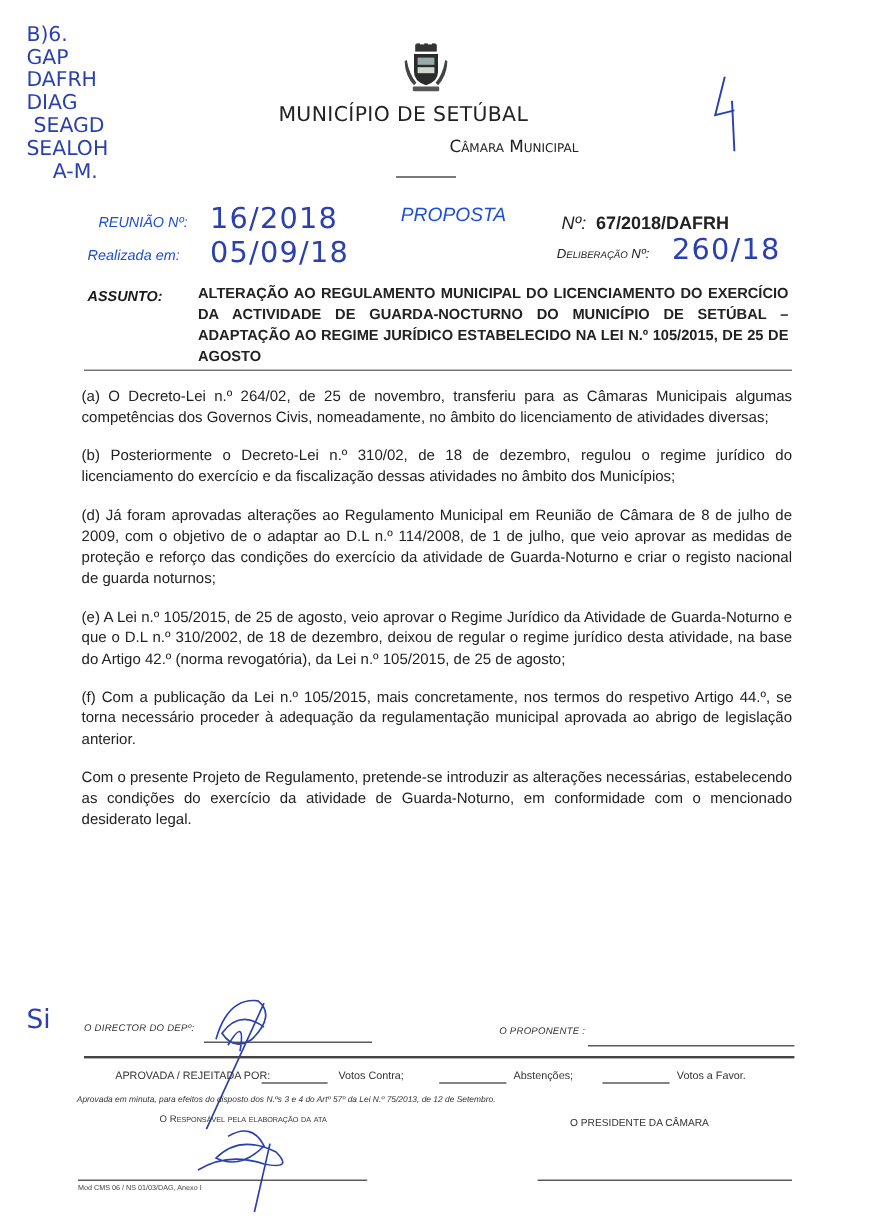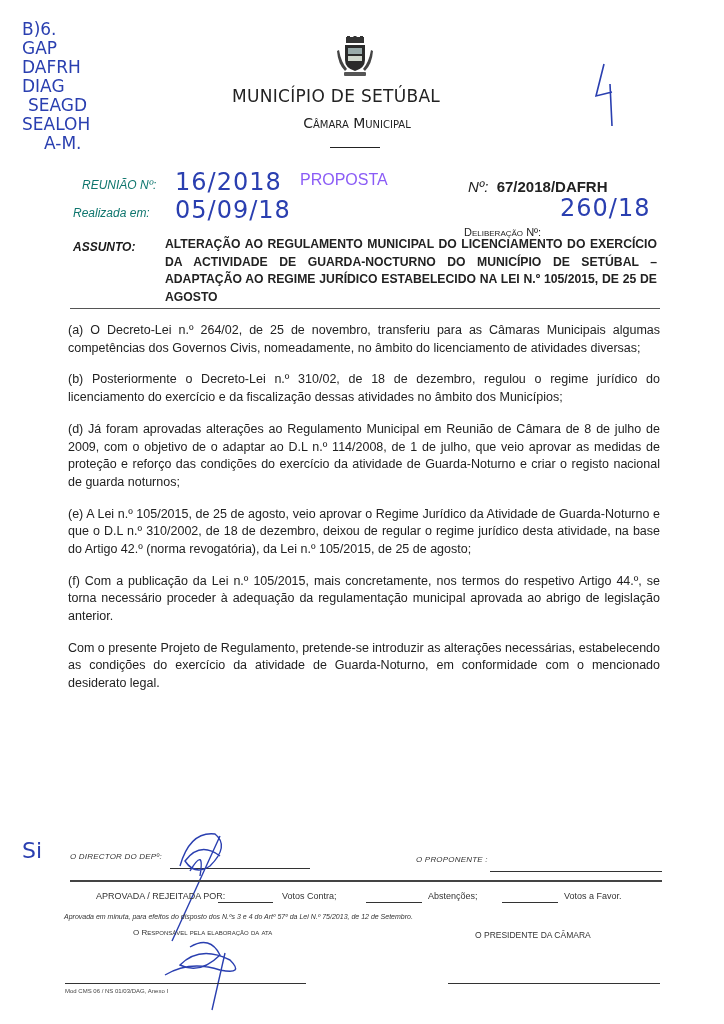--- a/index.html
+++ b/index.html
@@ -3,24 +3,24 @@
 <meta charset="utf-8">
 <style>
   html, body { margin: 0; padding: 0; background: #ffffff; }
   body { width: 724px; height: 1024px; position: relative; overflow: hidden; font-family: "Liberation Sans", sans-serif; color: #1a1a1a; }
   .abs { position: absolute; }
   .hand { font-family: "DejaVu Sans", sans-serif; color: #2a3fb0; font-weight: normal; }
   .handnote { position: absolute; left: 22px; top: 20px; font-size: 17px; line-height: 19px; }
   .handnote div { white-space: nowrap; }
   .crest { position: absolute; left: 337px; top: 36px; width: 36px; height: 42px; }
   .title1 { position: absolute; left: 232px; top: 86px; width: 250px; text-align: left; font-family: "DejaVu Sans", sans-serif; font-size: 17px; letter-spacing: 0.3px; color: #222; }
-  .title2 { position: absolute; left: 232px; top: 115px; width: 250px; text-align: center; font-family: "DejaVu Sans", sans-serif; font-size: 14px; font-variant: small-caps; color: #222; }
+  .title2 { position: absolute; left: 232px; top: 115px; width: 250px; text-align: right; font-family: "DejaVu Sans", sans-serif; font-size: 14px; font-variant: small-caps; color: #222; }
   .title-rule { position: absolute; left: 330px; top: 147px; width: 50px; border-top: 1.5px solid #222; }
-  .label-it { font-style: italic; font-size: 12px; color: #0f766e; text-align: center; }
-  .small-caps-it { font-size: 11px; font-variant: small-caps; margin-top: 20px; }
+  .label-it { font-style: italic; font-size: 12px; color: #1d4ed8; text-align: center; }
+  .small-caps-it { font-style: italic; font-size: 11px; font-variant: small-caps; }
   .sc { font-variant: small-caps; }
   .assunto-label { position: absolute; left: 73px; top: 240px; font-style: italic; font-weight: bold; font-size: 12px; }
   .assunto-text { position: absolute; left: 165px; top: 236px; width: 492px; font-weight: bold; font-size: 12.2px; line-height: 17.5px; text-align: justify; text-align-last: left; color: #222; }
   .assunto-rule { position: absolute; left: 70px; top: 308px; width: 590px; border-top: 1px solid #555; }
   .body { position: absolute; left: 68px; top: 322px; width: 592px; font-size: 12.5px; line-height: 17.6px; color: #222; }
   .body p { margin: 0 0 14.3px 0; text-align: justify; }
   .sig-label { font-style: italic; font-size: 8px; color: #333; letter-spacing: 0.2px; }
   .line { position: absolute; border-top: 1px solid #333; }
   .foot-text { font-size: 9px; color: #333; }
 </style>
@@ -53,21 +53,21 @@
 <div class="title1">MUNICÍPIO DE SETÚBAL</div>
 <div class="title2">Câmara Municipal</div>
 <div class="title-rule"></div>
 
 <svg class="abs" style="left:590px;top:62px;width:30px;height:68px" viewBox="0 0 30 68">
   <path d="M14 2 L6 34 L22 30 M20 22 L22 64" stroke="#2a3fb0" stroke-width="1.6" fill="none"></path>
 </svg>
 
 <div class="abs label-it" style="left:82px;top:178px">REUNIÃO Nº:</div>
 <div class="abs hand" style="left:175px;top:168px;font-size:24px;letter-spacing:1px">16/2018</div>
-<div class="abs" style="left:300px;top:171px;font-size:16px;color:#8b5cf6">PROPOSTA</div>
+<div class="abs" style="left:334px;top:171px;font-style:italic;font-size:16px;color:#1d4ed8">PROPOSTA</div>
 <div class="abs" style="left:468px;top:178px;font-size:15px;color:#222">
   <span style="font-style:italic">Nº:</span>
   <span style="font-weight:bold;margin-left:4px">67/2018/DAFRH</span>
 </div>
 
 <div class="abs label-it" style="left:73px;top:206px">Realizada em:</div>
 <div class="abs hand" style="left:175px;top:196px;font-size:24px;letter-spacing:1px">05/09/18</div>
 <div class="abs small-caps-it" style="left:464px;top:206px;color:#222">Deliberação Nº:</div>
 <div class="abs hand" style="left:560px;top:194px;font-size:24px;letter-spacing:1px">260/18</div>
 

